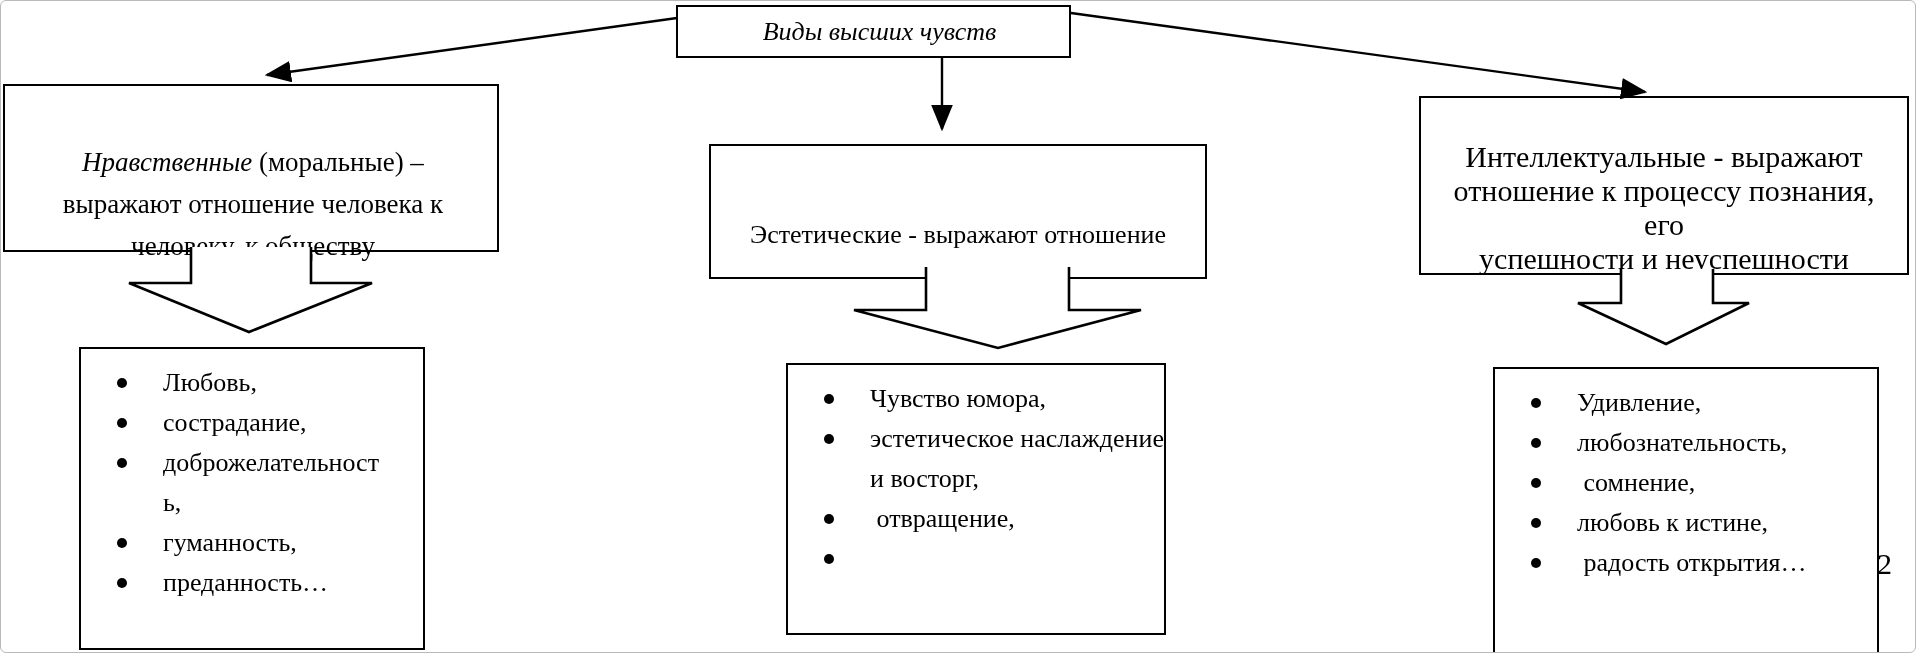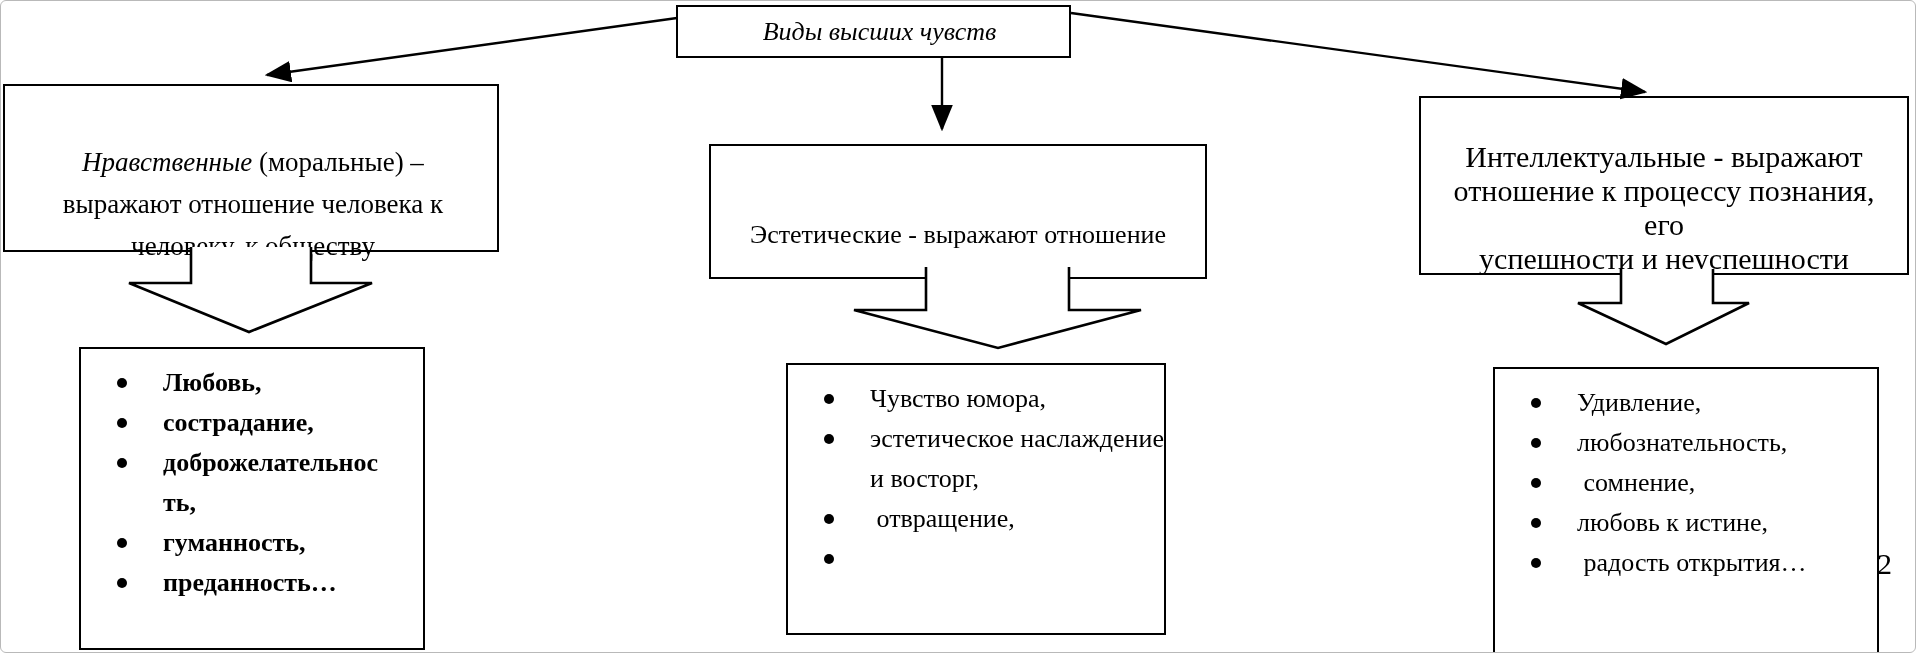--- a/index.html
+++ b/index.html
@@ -50,21 +50,21 @@
   .box-intellectual{
     left:1418px;top:95px;width:490px;height:179px;
     padding:8px 14px 0 14px;
     font-size:30px;line-height:34px;
     overflow:hidden;
   }
   .list-box{
     font-size:26px;
     padding-top:14px;
   }
-  .list-moral{left:78px;top:346px;width:346px;height:303px;font-weight:bold;}
+  .list-moral{left:78px;top:346px;width:346px;height:303px;}
   .list-aesthetic{left:785px;top:362px;width:380px;height:272px;}
   .list-intellectual{left:1492px;top:366px;width:386px;height:314px;}
   .list-box ul{
     list-style:none;margin:0;padding:0;
   }
   .list-box li{
     display:flex;
     line-height:40px;
     white-space:pre-wrap;
   }

